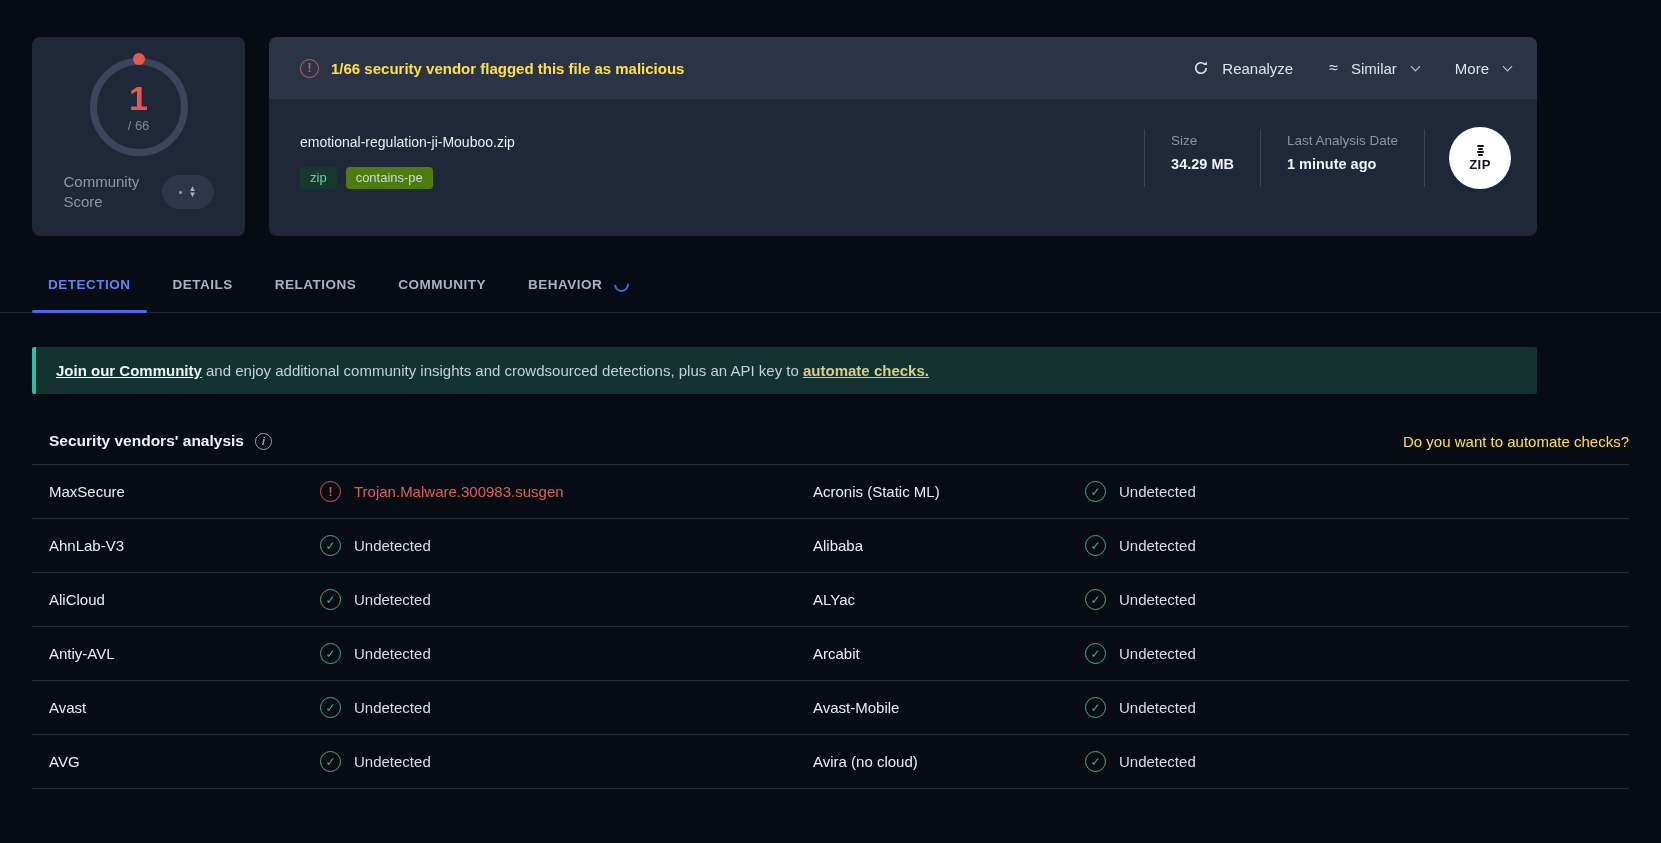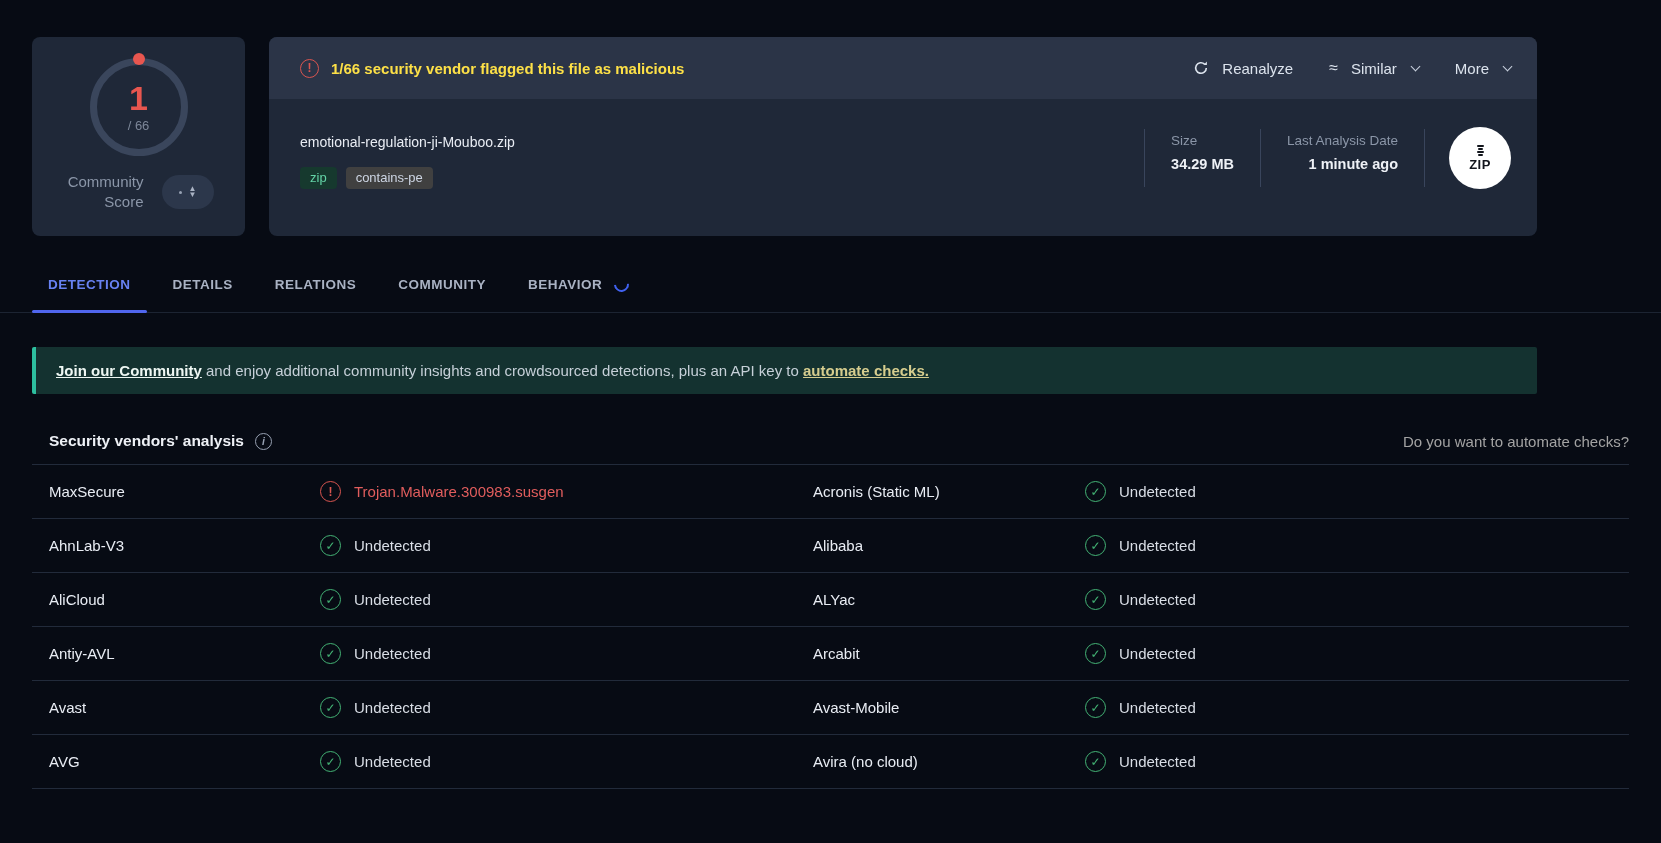--- a/index.html
+++ b/index.html
@@ -24,21 +24,21 @@
     width:98px; height:98px; border:7px solid #3a465c; border-radius:50%;
     display:flex; flex-direction:column; align-items:center; justify-content:center;
   }
   .gauge-dot {
     position:absolute; top:-5px; left:50%; transform:translateX(-50%);
     width:12px; height:12px; border-radius:50%; background:#e8564f;
   }
   .gauge-num { color:#e8564f; font-size:34px; font-weight:600; line-height:1; }
   .gauge-denom { color:#7d8799; font-size:13px; margin-top:3px; }
   .score-footer { display:flex; align-items:center; justify-content:center; gap:18px; margin-top:16px; }
-  .score-label { color:#8b96a8; font-size:15px; line-height:1.35; width:80px; text-align:right; }
+  .score-label { color:#8b96a8; font-size:15px; line-height:1.35; width:80px; }
   .score-pill {
     width:52px; height:34px; background:#2c374b; border-radius:17px;
     display:flex; align-items:center; justify-content:center; gap:7px; cursor:pointer;
   }
   .score-pill .dot { width:3px; height:3px; border-radius:50%; background:#97a1b3; }
   .score-pill .steps { display:flex; flex-direction:column; line-height:0.75; color:#aab3c4; font-size:8px; }
 
   .main-card { flex:1; background:#1f2838; border-radius:8px; overflow:hidden; }
   .alert-strip {
     height:62px; background:#2b3447; display:flex; align-items:center;
@@ -60,25 +60,25 @@
   }
   .sim-icon { font-size:16px; color:#dce3ed; }
 
   .card-body { display:flex; padding:20px 26px 24px 31px; }
   .file-info { flex:1; }
   .hash { color:#d7dde6; font-size:15px; letter-spacing:0.1px; }
   .fname { color:#e9edf4; font-size:14px; margin-top:15px; }
   .tags { display:flex; gap:9px; margin-top:17px; }
   .tag { font-size:13px; padding:3px 10px 4px; border-radius:4px; cursor:pointer; }
   .tag-zip { background:#16392e; color:#63d3a6; }
-  .tag-pe { background:#404040; color:#cdd5e3; }
+  .tag-pe { background:#4d7c0f; color:#cdd5e3; }
 
   .stats { display:flex; align-items:flex-start; margin-top:10px; }
   .stat { border-left:1px solid #39455c; padding:4px 26px 0; height:58px; }
-  .stat:last-child { border-right:1px solid #39455c;text-align:right; }
+  .stat:last-child { border-right:1px solid #39455c; }
   .stat-label { color:#8b96a8; font-size:13.5px; }
   .stat-value { color:#eef1f6; font-size:14.5px; font-weight:600; margin-top:8px; }
 
   .zip-badge {
     width:62px; height:62px; border-radius:50%; background:#fff; color:#12151c;
     margin-left:24px; margin-top:8px;
     display:flex; flex-direction:column; align-items:center; justify-content:center;
   }
   .zip-badge .zipper { display:flex; flex-direction:column; align-items:center; gap:1px; margin-bottom:1px; }
   .zip-badge .tooth { width:7px; height:2px; background:#12151c; border-radius:1px; }
@@ -117,21 +117,21 @@
     margin:26px 32px 0; padding:12px 0 14px 17px; display:flex; align-items:center;
     justify-content:space-between; border-bottom:1px solid #222b3b;
   }
   .analysis-title-wrap { display:flex; align-items:center; gap:11px; }
   .analysis-title { font-size:15.5px; font-weight:700; color:#eef1f6; }
   .info-icon {
     width:17px; height:17px; border:1.4px solid #97a1b2; border-radius:50%;
     color:#97a1b2; font-size:10.5px; display:flex; align-items:center; justify-content:center;
     font-style:italic; font-weight:700; cursor:pointer;
   }
-  .automate-q { font-size:15px; color:#a3a3a3; cursor:pointer; }
+  .automate-q { font-size:15px; color:#fde047; cursor:pointer; }
 
   .vtable { margin:0 32px; }
   .vrow {
     display:grid; grid-template-columns:271px 493px 272px 1fr;
     align-items:center; height:54px; padding-left:17px;
     border-bottom:1px solid #222b3b;
   }
   .vname { font-size:15px; color:#e9edf4; }
   .vstatus { display:flex; align-items:center; gap:13px; font-size:15px; color:#d9dee6; }
   .vstatus.bad { color:#e15d5d; }

